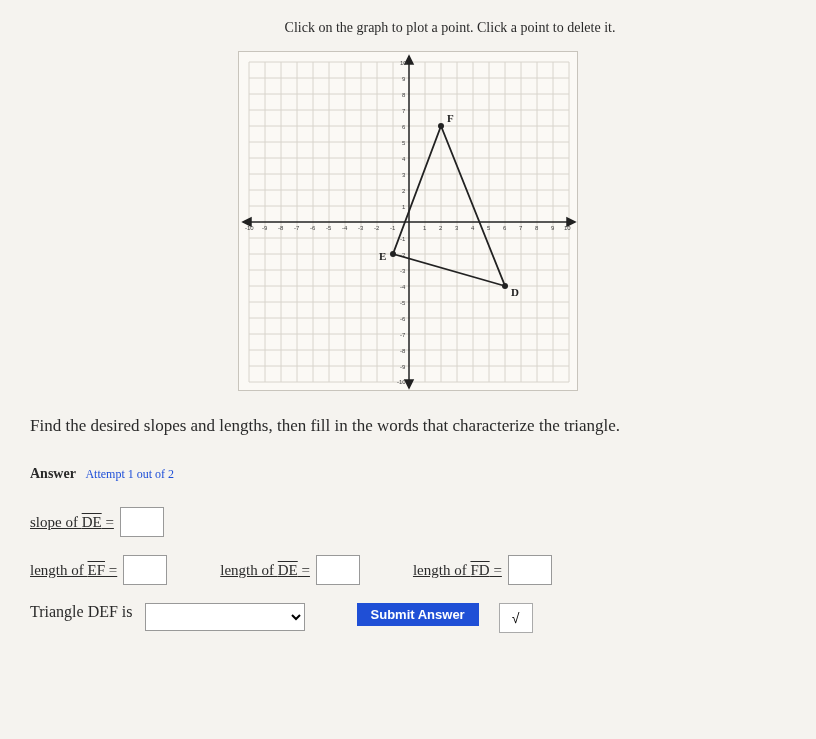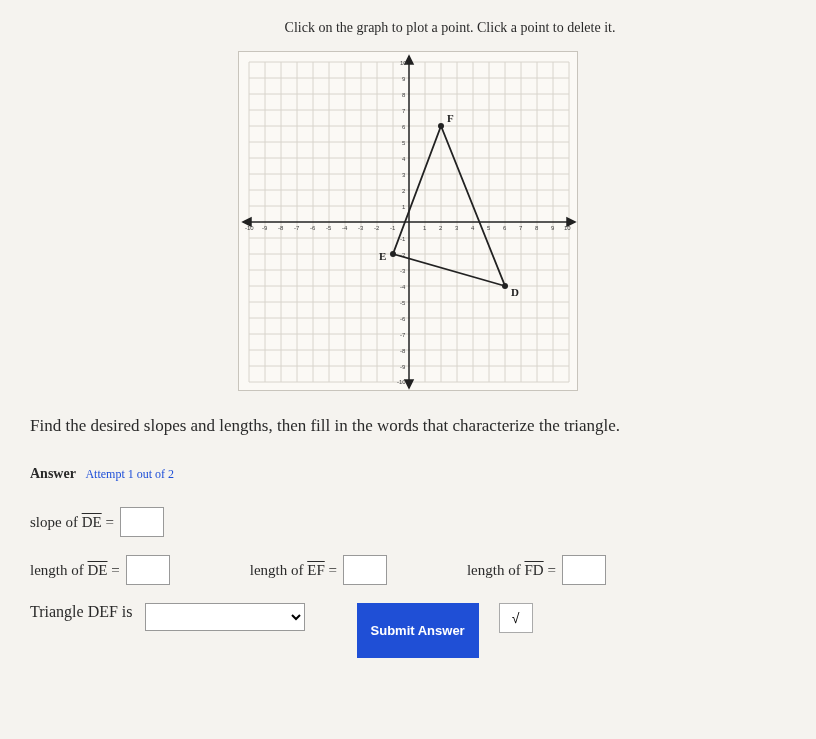--- a/index.html
+++ b/index.html
@@ -33,23 +33,24 @@
       font-size: 17px;
     }
     .answer-block {
       margin: 20px 10px 25px 10px;
       font-size: 14px;
     }
     .answer-block .bold { font-weight: bold; }
     .attempt { color: #1d4ed8; font-size:12px; margin-left:6px;}
     .inputs-row {
       display: flex;
-      gap: 80px;
+      gap: 53px;
       margin: 0 10px 18px 10px;
       align-items: center;
+      text-decoration: underline;
     }
     .field {
       display: flex;
       align-items: center;
       gap: 6px;
       font-size: 15px;
     }
     .field .seg { white-space: nowrap; }
     .overline { text-decoration: overline; }
     input.val {
@@ -70,21 +71,21 @@
       width: 160px;
       height: 28px;
       border: 1px solid #999;
       background: #fff;
       font-size: 13px;
     }
     .submit {
       background: #1f4fd6;
       color: #fff;
       border: none;
-      padding: 20px 14px;
+      padding: 4px 14px;
       font-size: 13px;
       font-weight: bold;
       cursor: pointer;
       margin-left: 40px;
     }
     .sqrt-btn {
       width: 34px;
       height: 30px;
       border: 1px solid #aaa;
       background: #fff;
@@ -226,25 +227,25 @@
 
 <div class="inputs-row">
   <div class="field">
     <span class="seg"><span>slope of </span><span class="overline">DE</span><span> =</span></span>
     <input class="val" style="">
   </div>
 </div>
 
 <div class="inputs-row">
   <div class="field">
+    <span class="seg"><span>length of </span><span class="overline">EF</span><span> =</span></span>
+    <input class="val" style="">
+  </div>
+  <div class="field">
     <span class="seg"><span>length of </span><span class="overline">DE</span><span> =</span></span>
-    <input class="val" style="">
-  </div>
-  <div class="field">
-    <span class="seg"><span>length of </span><span class="overline">EF</span><span> =</span></span>
     <input class="val" style="">
   </div>
   <div class="field">
     <span class="seg"><span>length of </span><span class="overline">FD</span><span> =</span></span>
     <input class="val" style="">
   </div>
 </div>
 
 <div class="bottom-row">
   <span>Triangle DEF is</span>

